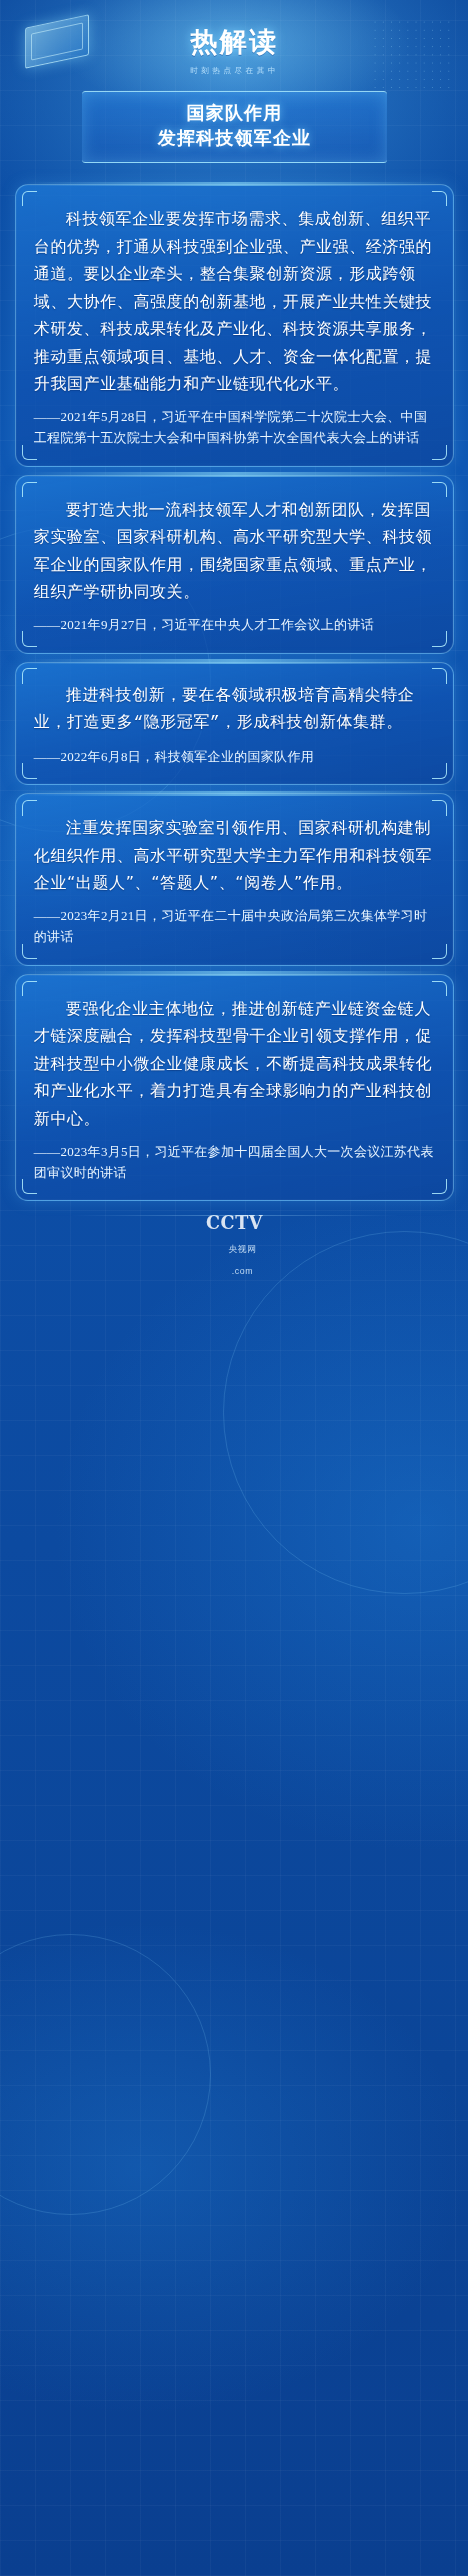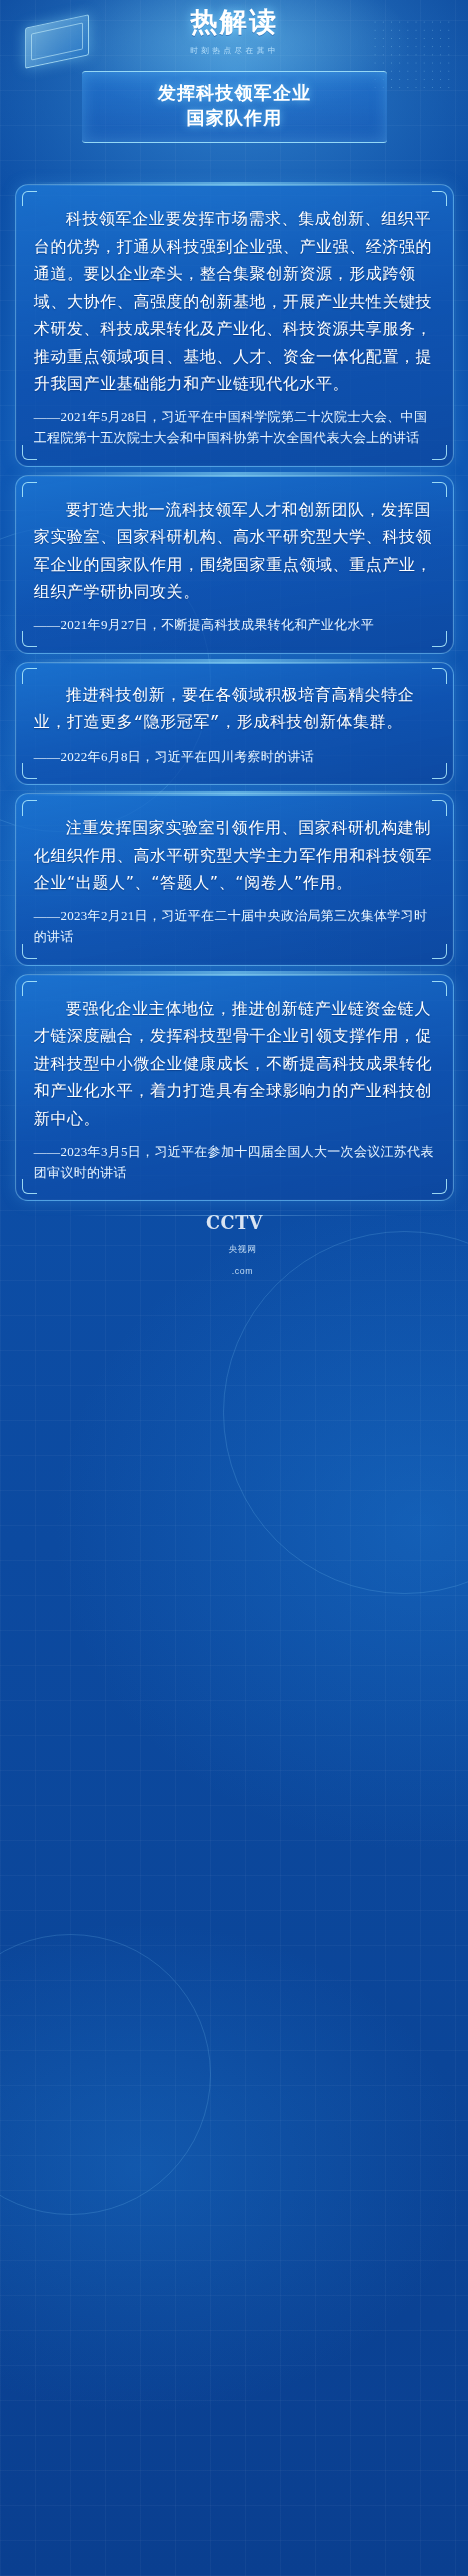--- a/index.html
+++ b/index.html
@@ -63,21 +63,21 @@
     border: 0.6px solid rgba(210,248,255,0.55);
     border-radius: 1.8px;
   }
   .dots-right {
     position: absolute; right: 16.4px; top: 17.6px;
     width: 82px; height: 70px;
     background-image: radial-gradient(rgba(170,235,255,0.5) 0.8px, rgba(0,0,0,0) 0.9px);
     background-size: 8.2px 8.2px;
     opacity: .65;
   }
-  .title-zone { position: relative; padding-top: 4px; }
+  .title-zone { position: relative; padding-top: 24px; }
   .main-title {
     font-family: "DejaVu Sans", sans-serif;
     font-weight: bold;
     font-size: 27px;
     letter-spacing: 2.3px;
     color: #ffffff;
     text-shadow: 0 0 10.5px rgba(120,210,255,0.95), 0 1.2px 0 rgba(10,60,140,0.6);
   }
   .sub-title {
     margin-top: 5.9px;
@@ -197,22 +197,22 @@
 
   <div class="header">
     <div class="header-art">
       <div class="cube"></div>
       <div class="dots-right"></div>
     </div>
     <div class="title-zone">
       <div class="main-title">热解读</div>
       <div class="sub-title">时刻热点尽在其中</div>
       <div class="banner">
+        <div class="banner-line">国家队作用</div>
         <div class="banner-line">发挥科技领军企业</div>
-        <div class="banner-line">国家队作用</div>
       </div>
     </div>
   </div>
 
   <div class="cards">
 
     <div class="card">
       <span class="corner tl"></span>
       <span class="corner tr"></span>
       <span class="corner bl"></span>
@@ -220,30 +220,30 @@
       <div class="quote">科技领军企业要发挥市场需求、集成创新、组织平台的优势，打通从科技强到企业强、产业强、经济强的通道。要以企业牵头，整合集聚创新资源，形成跨领域、大协作、高强度的创新基地，开展产业共性关键技术研发、科技成果转化及产业化、科技资源共享服务，推动重点领域项目、基地、人才、资金一体化配置，提升我国产业基础能力和产业链现代化水平。</div>
       <div class="source">——2021年5月28日，习近平在中国科学院第二十次院士大会、中国工程院第十五次院士大会和中国科协第十次全国代表大会上的讲话</div>
     </div>
 
     <div class="card">
       <span class="corner tl"></span>
       <span class="corner tr"></span>
       <span class="corner bl"></span>
       <span class="corner br"></span>
       <div class="quote">要打造大批一流科技领军人才和创新团队，发挥国家实验室、国家科研机构、高水平研究型大学、科技领军企业的国家队作用，围绕国家重点领域、重点产业，组织产学研协同攻关。</div>
-      <div class="source">——2021年9月27日，不断提高科技成果转化和产业化水平</div>
+      <div class="source">——2021年9月27日，习近平在中央人才工作会议上的讲话</div>
     </div>
 
     <div class="card">
       <span class="corner tl"></span>
       <span class="corner tr"></span>
       <span class="corner bl"></span>
       <span class="corner br"></span>
       <div class="quote centered">推进科技创新，要在各领域积极培育高精尖特企业，打造更多“隐形冠军”，形成科技创新体集群。</div>
-      <div class="source">——2022年6月8日，习近平在四川考察时的讲话</div>
+      <div class="source">——2022年6月8日，科技领军企业的国家队作用</div>
     </div>
 
     <div class="card">
       <span class="corner tl"></span>
       <span class="corner tr"></span>
       <span class="corner bl"></span>
       <span class="corner br"></span>
       <div class="quote">注重发挥国家实验室引领作用、国家科研机构建制化组织作用、高水平研究型大学主力军作用和科技领军企业“出题人”、“答题人”、“阅卷人”作用。</div>
       <div class="source">——2023年2月21日，习近平在二十届中央政治局第三次集体学习时的讲话</div>
     </div>

